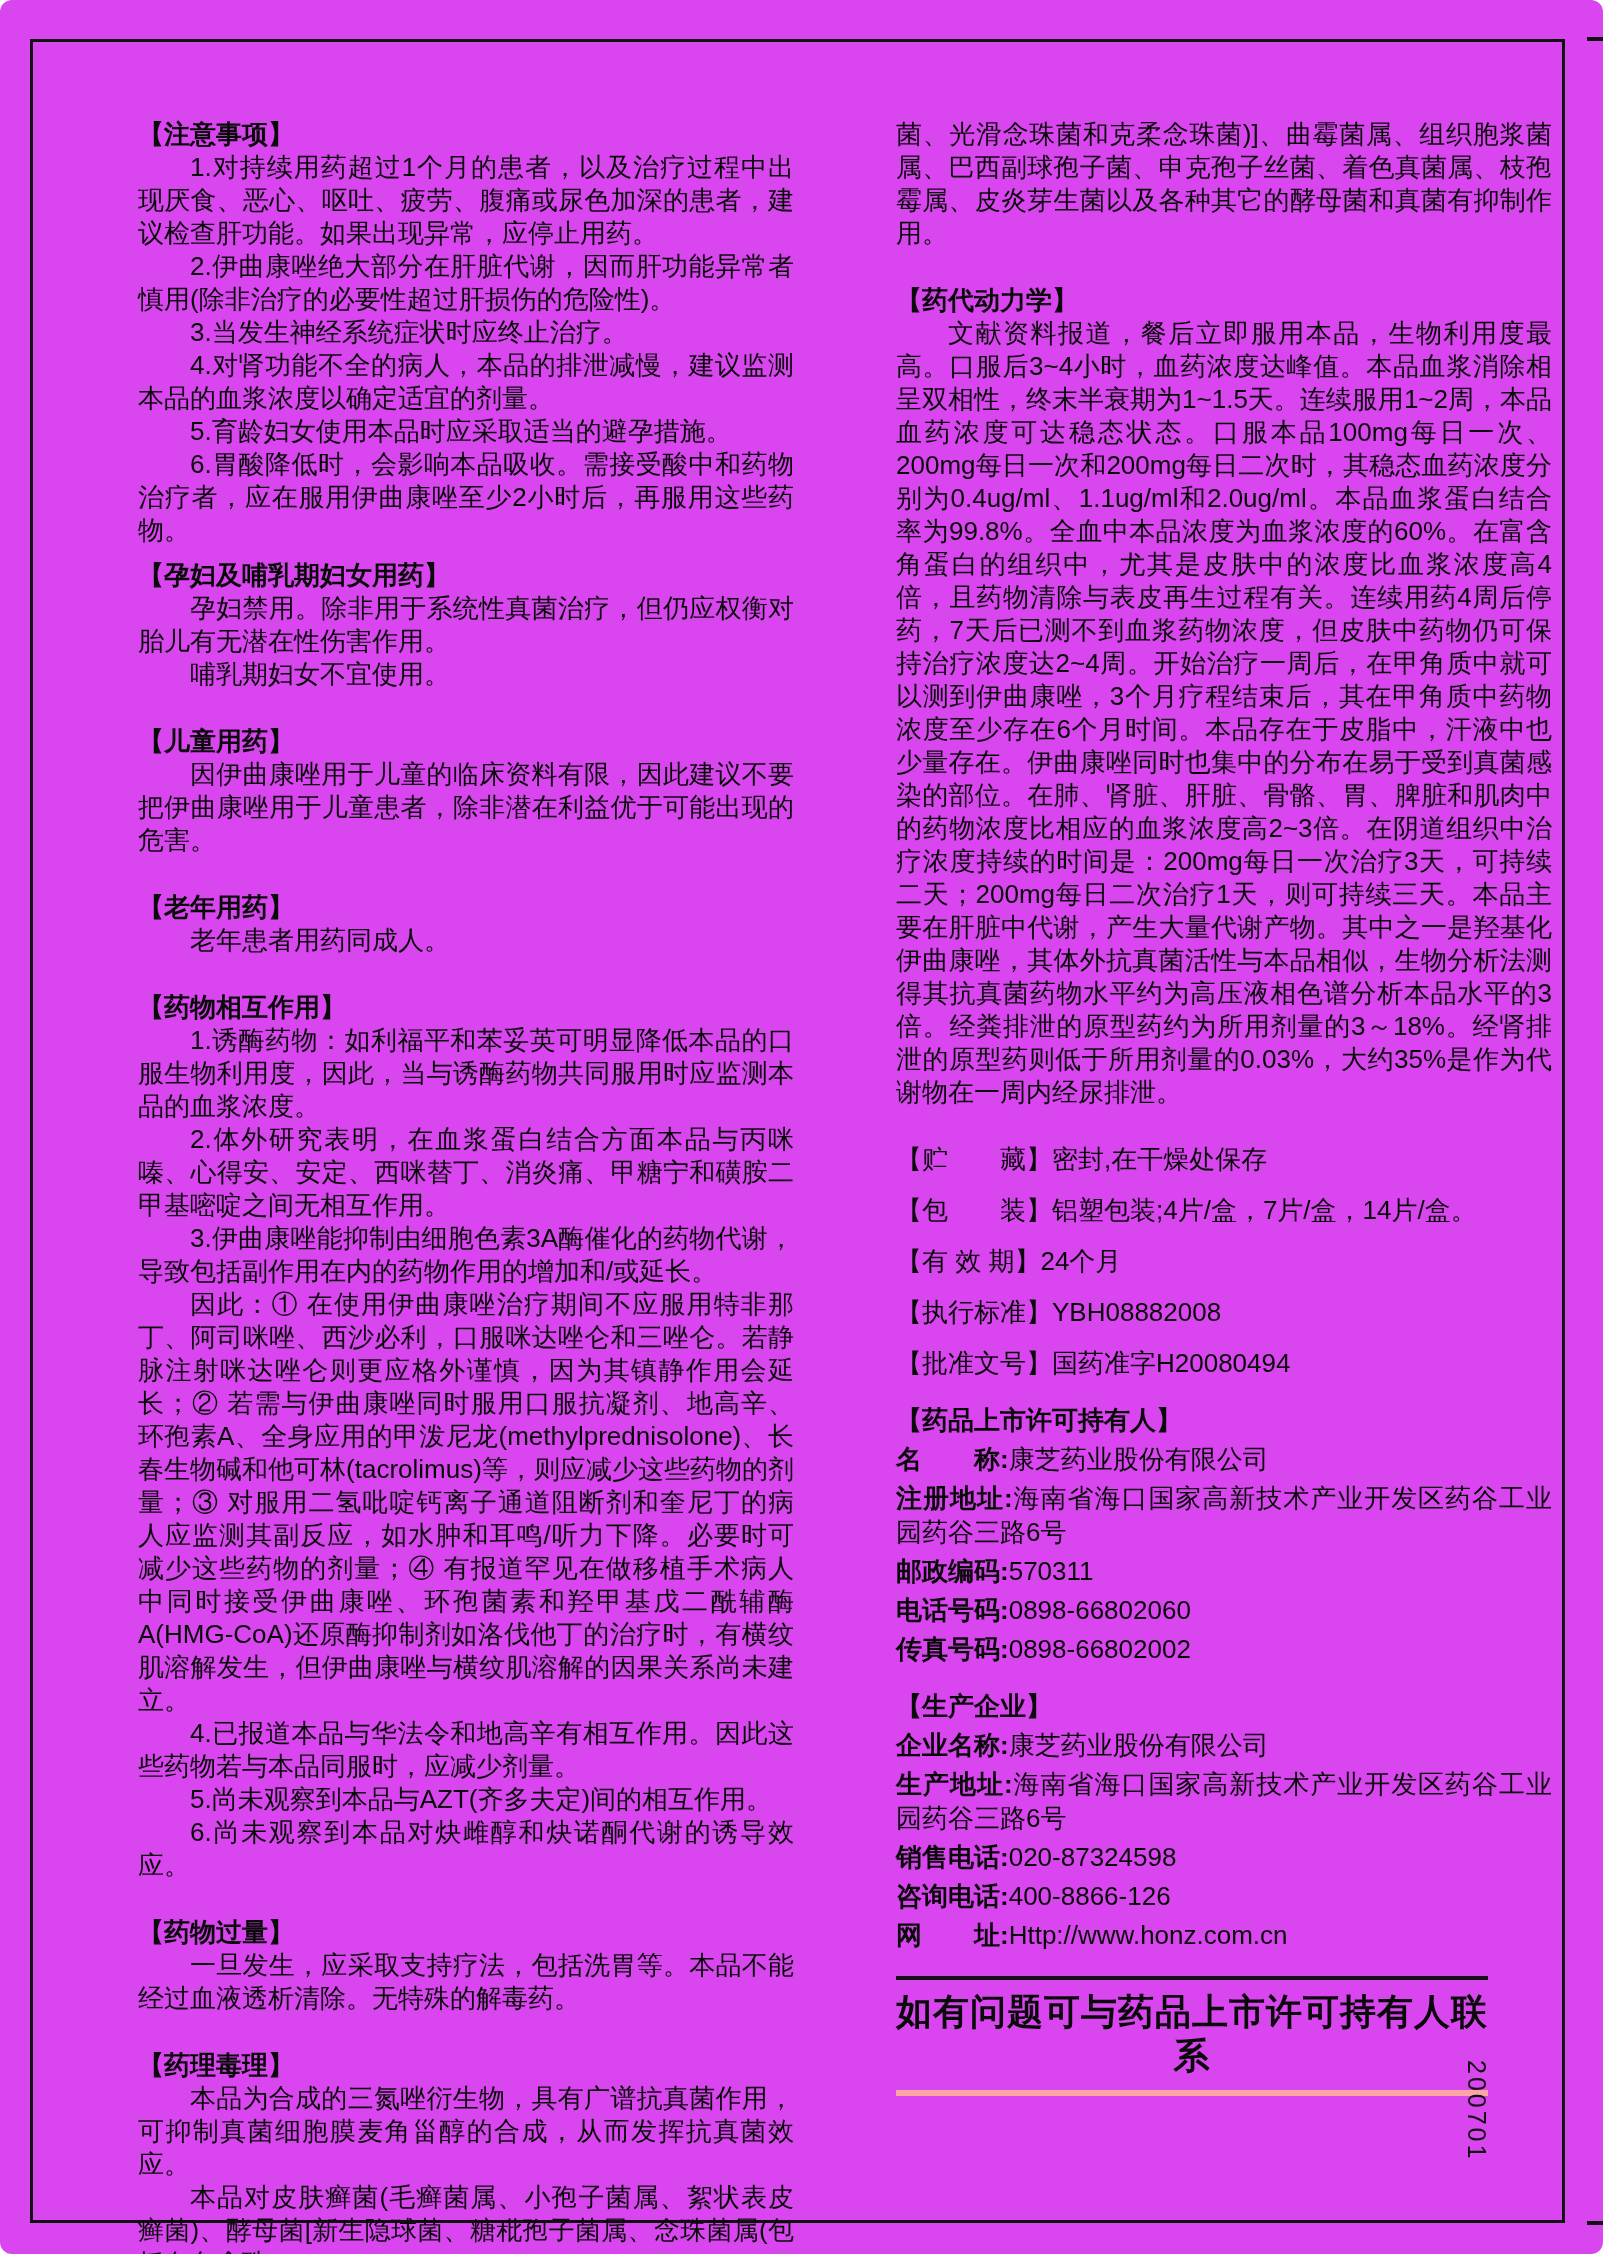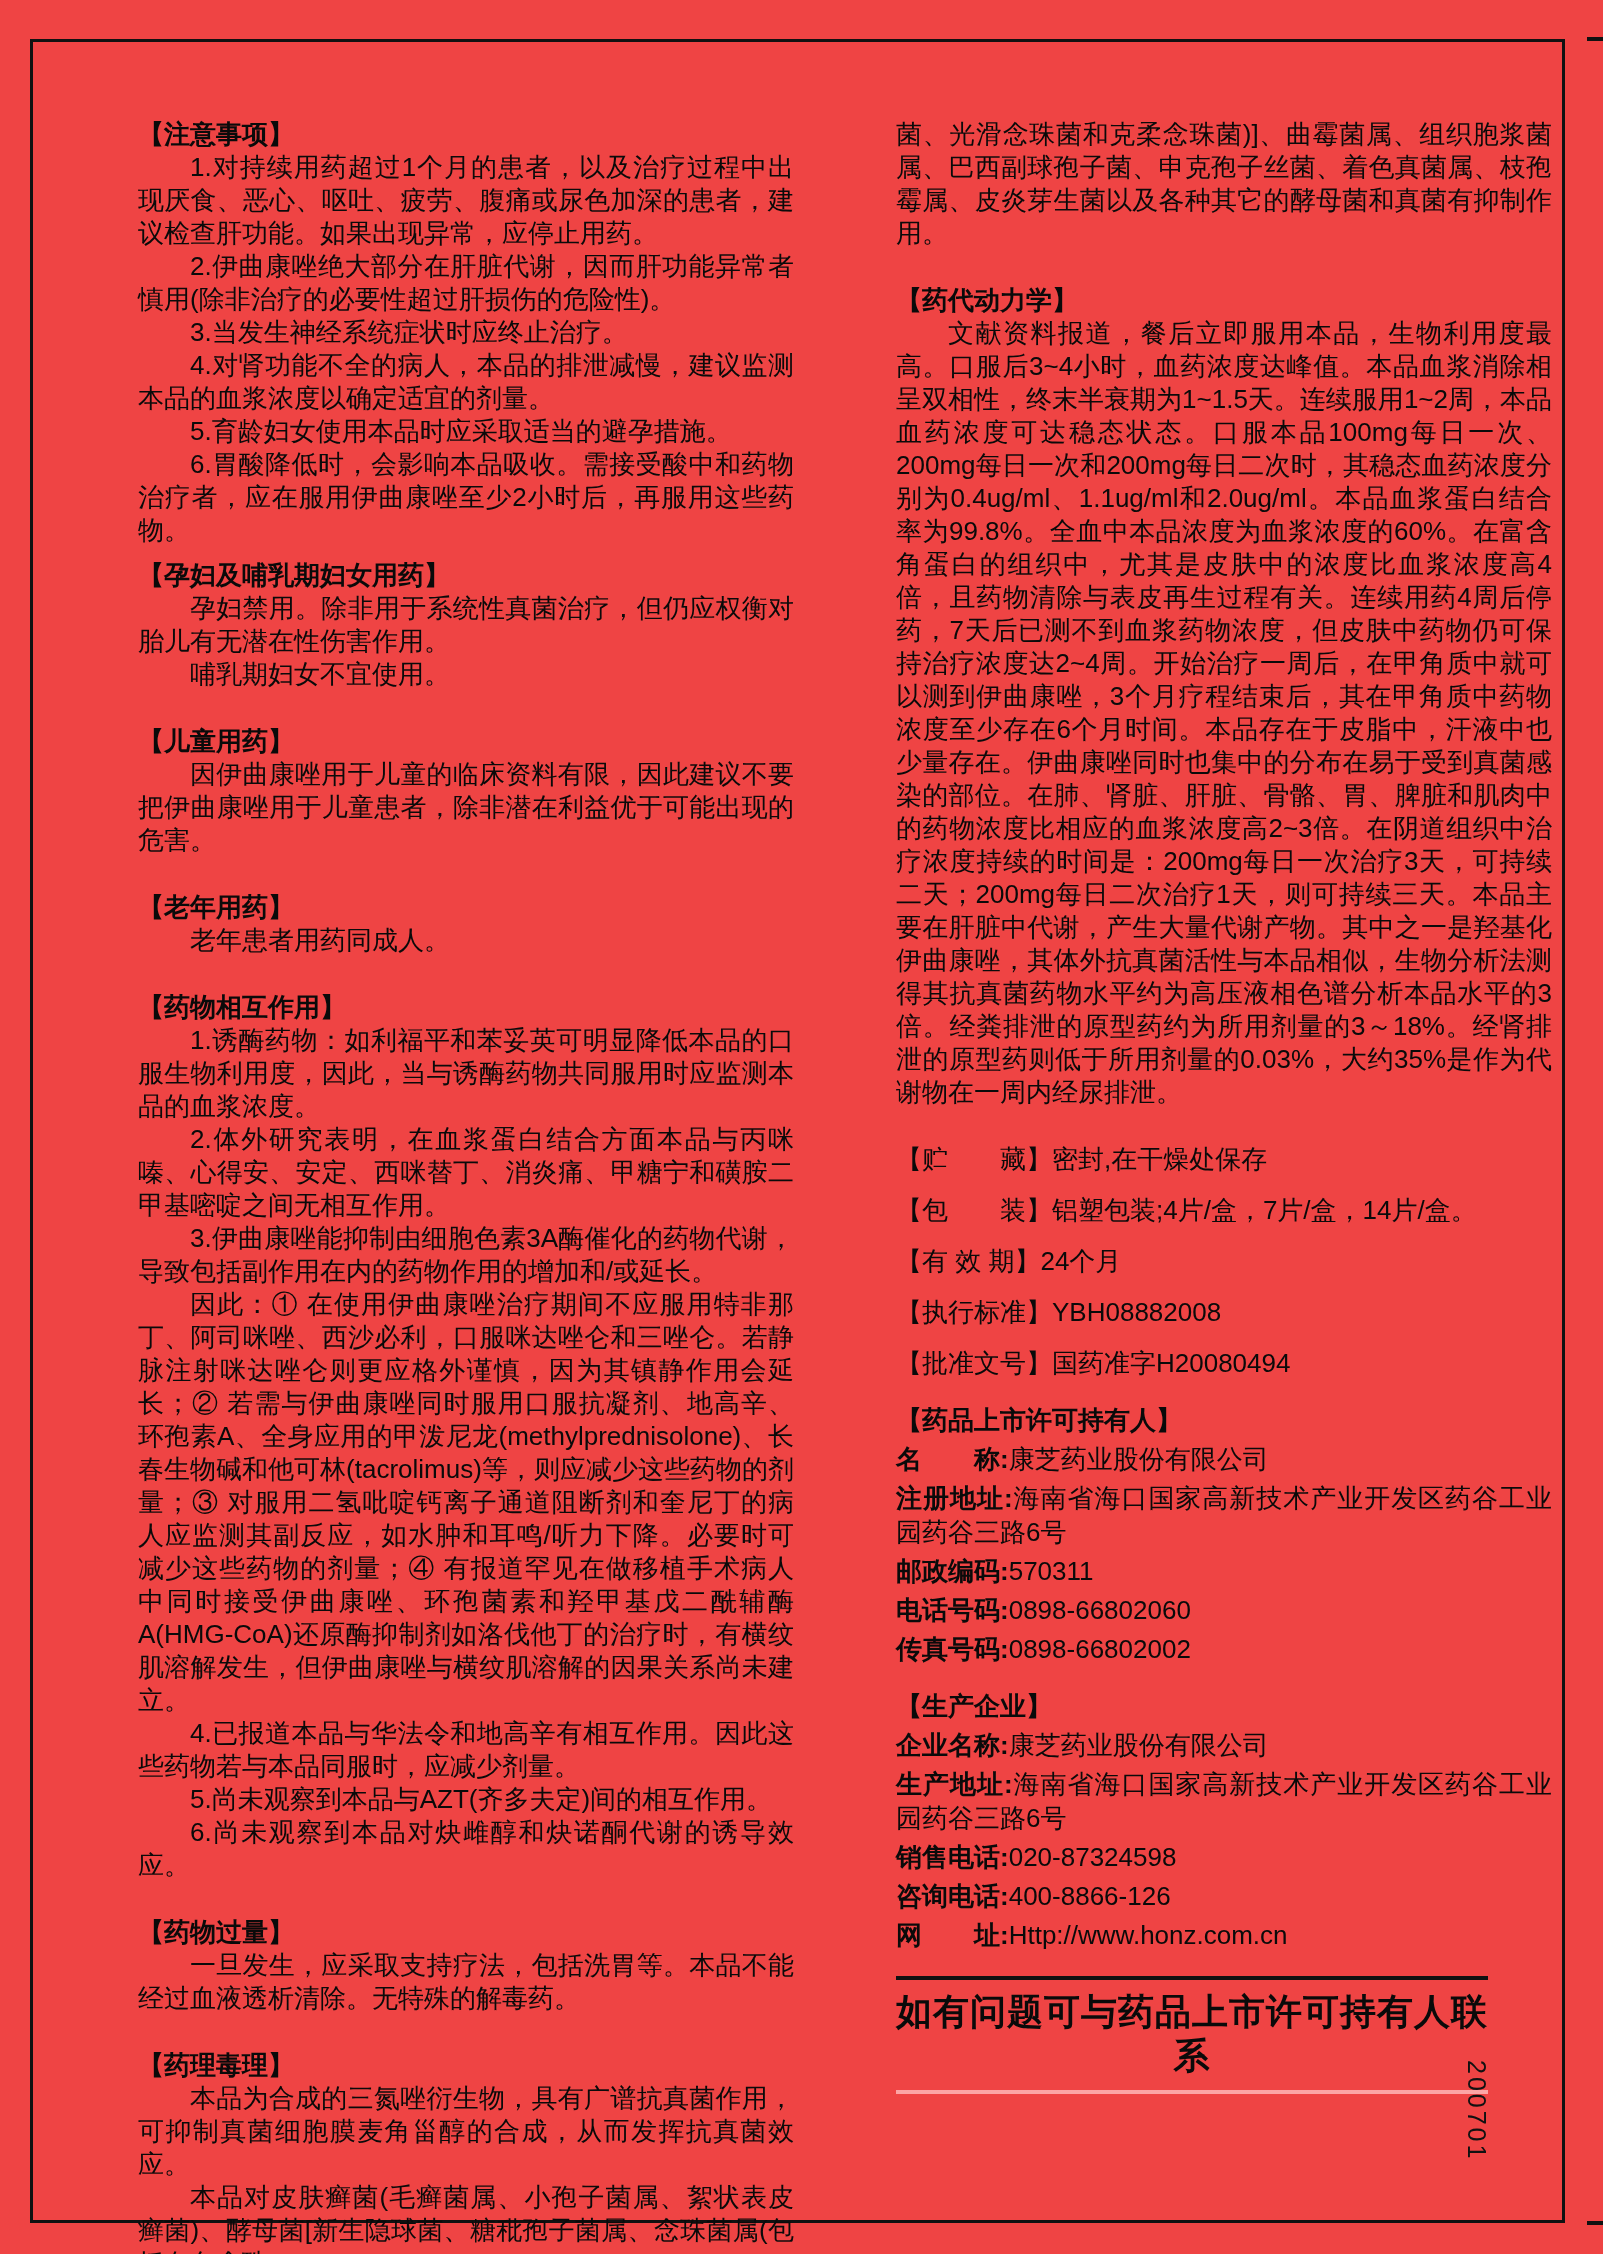--- a/index.html
+++ b/index.html
@@ -1,21 +1,21 @@
 <!DOCTYPE html>
 <html><head>
 <meta charset="utf-8">
 <style>
   html,body{margin:0;padding:0;}
   body{
     width:1603px;height:2254px;background:#ffffff;position:relative;
     font-family:"Liberation Sans", sans-serif;color:#0a0a0a;
     -webkit-font-smoothing:antialiased;
   }
-  .page{position:absolute;inset:0;background:#ef4444;overflow:hidden;}
+  .page{position:absolute;inset:0;background:#d946ef;overflow:hidden;border-radius:12px;}
   .frame{
     position:absolute;left:30px;top:39px;width:1535px;height:2184px;
     border:3px solid #111;box-sizing:border-box;background:transparent;
   }
   .tick{position:absolute;background:#111;height:4px;width:16px;}
   .tick.tr{left:1587px;top:37px;}
   .tick.br{left:1587px;top:2221px;}
   .col{
     position:absolute;top:118px;width:656px;
     font-size:26px;line-height:33px;text-align:justify;
@@ -28,21 +28,21 @@
   .gap-sm{margin-top:12px;}
   .gap-lg{margin-top:34px;}
   .admin{text-indent:0;margin-top:18px;}
   .admin.first{margin-top:34px;}
   .admin b{font-weight:400;}
   .kv{text-indent:0;margin-top:5px;line-height:34px;}
   .kv b{font-weight:700;}
   .sec-title-mt{margin-top:24px;}
   .banner{
     margin-top:24px;width:592px;box-sizing:border-box;
-    border-top:4px solid #111;border-bottom:4px solid #fca5a5;
+    border-top:4px solid #111;border-bottom:6px solid #fca5a5;
     padding:10px 0 12px 0;
     font-size:36px;font-weight:700;text-align:center;letter-spacing:1px;
     line-height:44px;text-indent:0;
   }
   .print-code{
     position:absolute;left:1491px;top:2060px;
     font-size:25px;letter-spacing:3px;white-space:nowrap;
     transform:rotate(90deg);transform-origin:0 0;
     font-family:"Liberation Sans", sans-serif;color:#111;
   }

